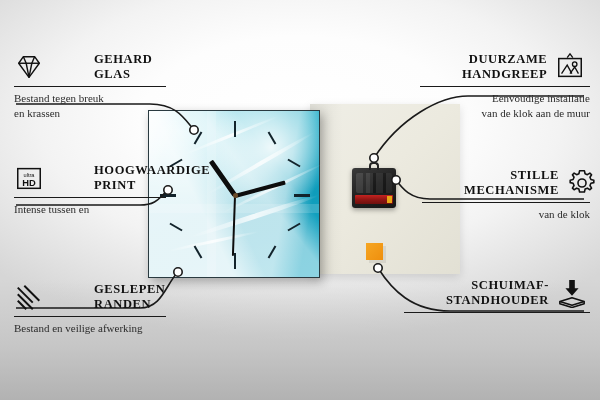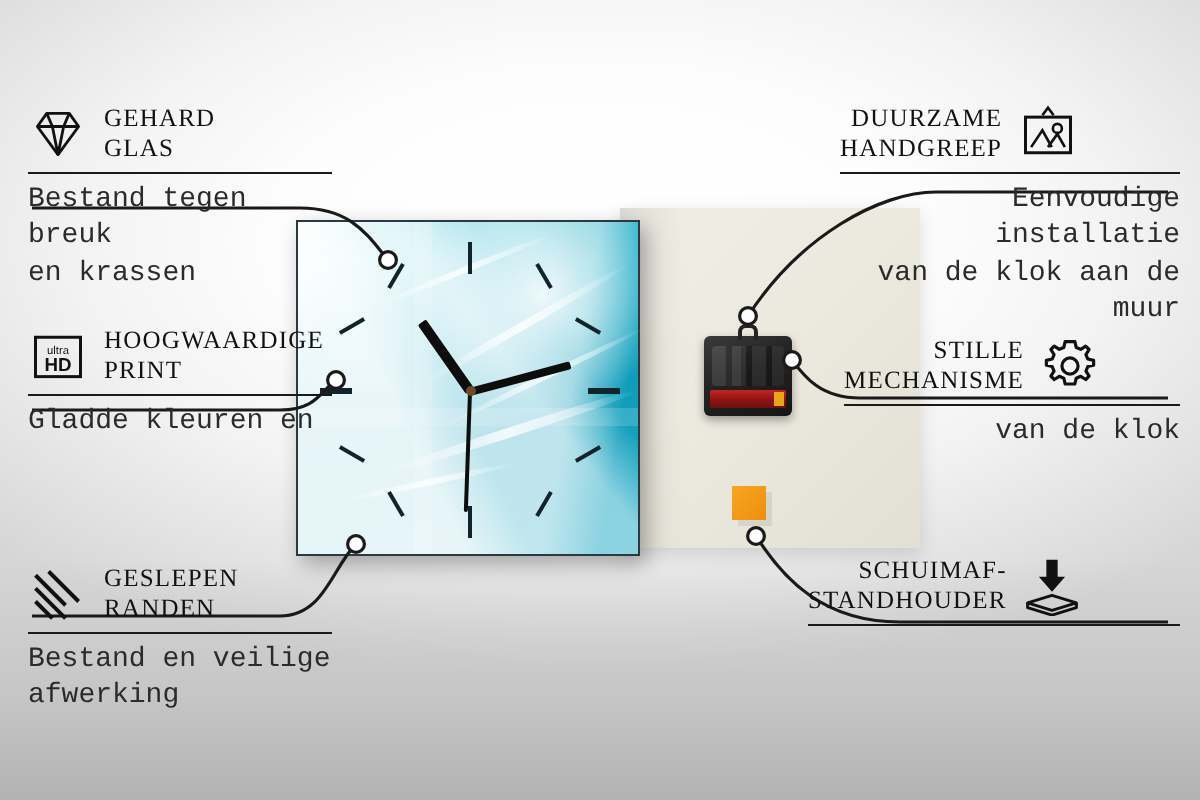--- a/index.html
+++ b/index.html
@@ -105,27 +105,27 @@
     box-shadow: 3px 3px 0 rgba(0,0,0,0.07);
   }
 
   
   .feature { position: absolute; z-index: 8; }
   .feature .head { display: flex; align-items: center; gap: 8px; }
   .feature.right .head { }
   .ficon { flex: 0 0 auto; width: 30px; height: 30px; color: #111; }
   .ftitle {
     font-family: "Liberation Serif", serif;
-    font-weight: 400; font-size: 12.5px; line-height: 1.18;
-    letter-spacing: 0.6px; color: #111; text-transform: uppercase;
+    font-weight: 700; font-size: 12.5px; line-height: 1.18;
+    letter-spacing: 0.6px; color: #111; text-transform: uppercase; margin-left: 42px;
   }
   .rule { height: 1px; background: #1a1a1a; margin: 4px 0 4px; }
   .fdesc {
-    font-family: Liberation Mono, monospace;
-    font-size: 14px; line-height: 1.32; color: #2b2b2b;
+    font-family: Liberation Serif, serif;
+    font-size: 11px; line-height: 1.32; color: #2b2b2b;
   }
   .feature.right .ftitle, .feature.right .fdesc { text-align: right; }
 
   #f-gehard   { left: 14px;  top: 52px;  width: 152px; }
   #f-print    { left: 14px;  top: 163px; width: 152px; }
   #f-randen   { left: 14px;  top: 282px; width: 152px; }
   #f-handgreep{ right: 10px; top: 52px;  width: 170px; }
   #f-mechanisme{right: 10px; top: 168px; width: 168px; }
   #f-houder   { right: 10px; top: 278px; width: 186px; }
 </style>
@@ -226,21 +226,21 @@
         <text x="16" y="15" text-anchor="middle" font-family="Liberation Sans, sans-serif" font-size="6" fill="currentColor">ultra</text>
         <text x="16" y="24" text-anchor="middle" font-family="Liberation Sans, sans-serif" font-size="10" font-weight="bold" fill="currentColor">HD</text>
       </svg>
       <div class="ftitle">
         <div>HOOGWAARDIGE</div>
         <div>PRINT</div>
       </div>
     </div>
     <div class="rule"></div>
     <div class="fdesc">
-      <div>Gladde kleuren en</div>
+      <div>Intense tussen en</div>
     </div>
   </div>
 
   <div class="feature left" id="f-randen">
     <div class="head">
       <svg class="ficon" viewBox="0 0 32 32">
         <g stroke="currentColor" stroke-width="2.1" stroke-linecap="butt">
           <path d="M4,6 L20,22"></path>
             <path d="M4,13 L20,29"></path>
             <path d="M4,20 L13,29"></path>

